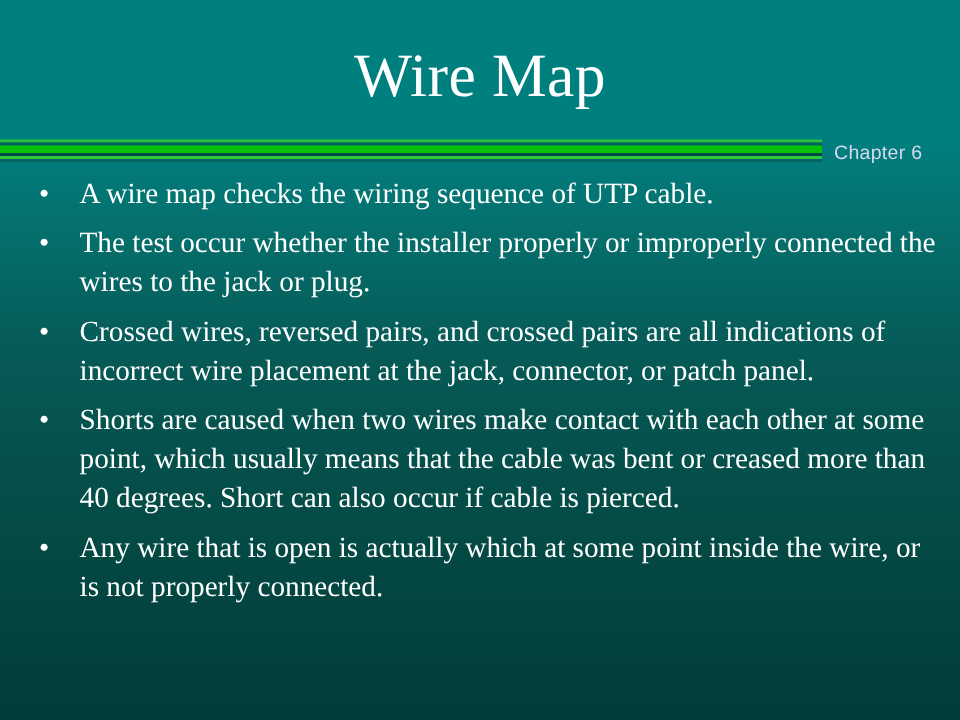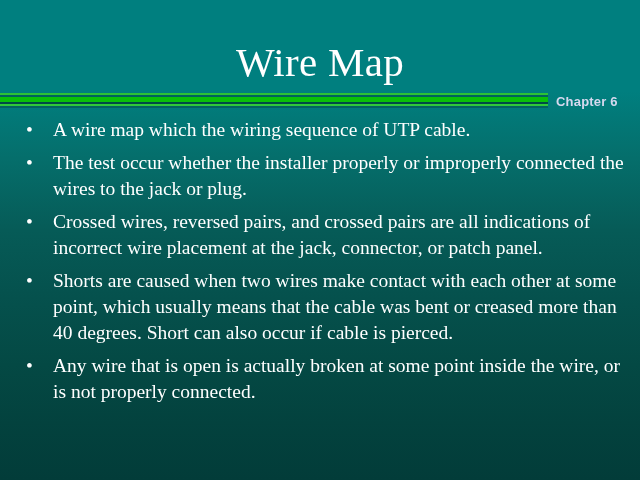--- a/index.html
+++ b/index.html
@@ -40,21 +40,21 @@
     text-align: center;
   }
   #slide-title {
     display: block;
     font-family: "Liberation Serif", "DejaVu Serif", serif;
     font-size: 41px;
     font-weight: normal;
     color: #ffffff;
     letter-spacing: 0.3px;
     line-height: 1.1;
-    margin: 12px;
+    margin: 0;
     white-space: nowrap;
   }
 
   
   #divider-wrap {
     position: absolute;
     left: 0;
     top: 93px;
     width: 640px;
     height: 20px;
@@ -74,21 +74,21 @@
   .band-5 { top: 11px; height: 2px; background: #2fc93a; }
   .band-6 { top: 13px; height: 2px; background: #026460; }
 
   
   #chapter-label {
     position: absolute;
     left: 556px;
     top: 94px;
     font-family: "Liberation Sans", "DejaVu Sans", sans-serif;
     font-size: 13px;
-    font-weight: bold;
+    font-weight: normal;
     color: #d6d9ef;
     white-space: nowrap;
     letter-spacing: 0.2px;
   }
 
   
   #body-list {
     position: absolute;
     left: 16px;
     top: 117px;
@@ -141,38 +141,38 @@
       <div class="bar-band band-6"></div>
     </div>
   </div>
 
   <div id="chapter-label">Chapter 6</div>
 
   <ul id="body-list">
 
     <li class="bullet-item">
       <span class="bullet-marker">•</span>
-      <span class="bullet-text">A wire map which the wiring sequence of UTP cable.</span>
+      <span class="bullet-text">A wire map checks the wiring sequence of UTP cable.</span>
     </li>
 
     <li class="bullet-item">
       <span class="bullet-marker">•</span>
       <span class="bullet-text">The test occur whether the installer properly or improperly connected the wires to the jack or plug.</span>
     </li>
 
     <li class="bullet-item">
       <span class="bullet-marker">•</span>
       <span class="bullet-text">Crossed wires, reversed pairs, and crossed pairs are all indications of incorrect wire placement at the jack, connector, or patch panel.</span>
     </li>
 
     <li class="bullet-item">
       <span class="bullet-marker">•</span>
       <span class="bullet-text">Shorts are caused when two wires make contact with each other at some point, which usually means that the cable was bent or creased more than 40 degrees. Short can also occur if cable is pierced.</span>
     </li>
 
     <li class="bullet-item">
       <span class="bullet-marker">•</span>
-      <span class="bullet-text">Any wire that is open is actually broken at some point inside the wire, or is not properly connected.</span>
+      <span class="bullet-text">Any wire that is open is actually which at some point inside the wire, or is not properly connected.</span>
     </li>
 
   </ul>
 
 </div>
 
 </body></html>

